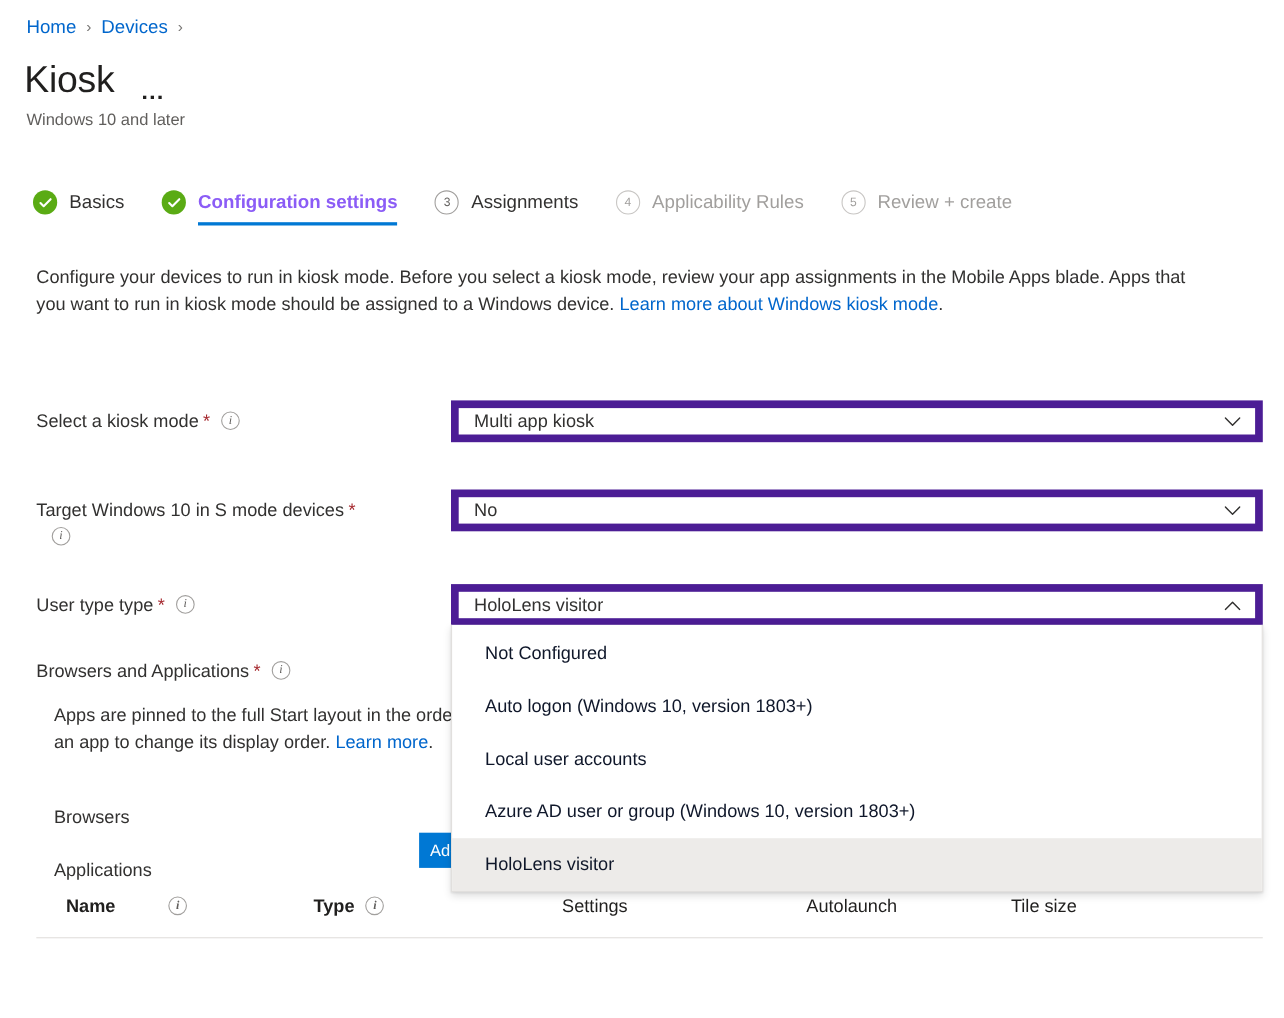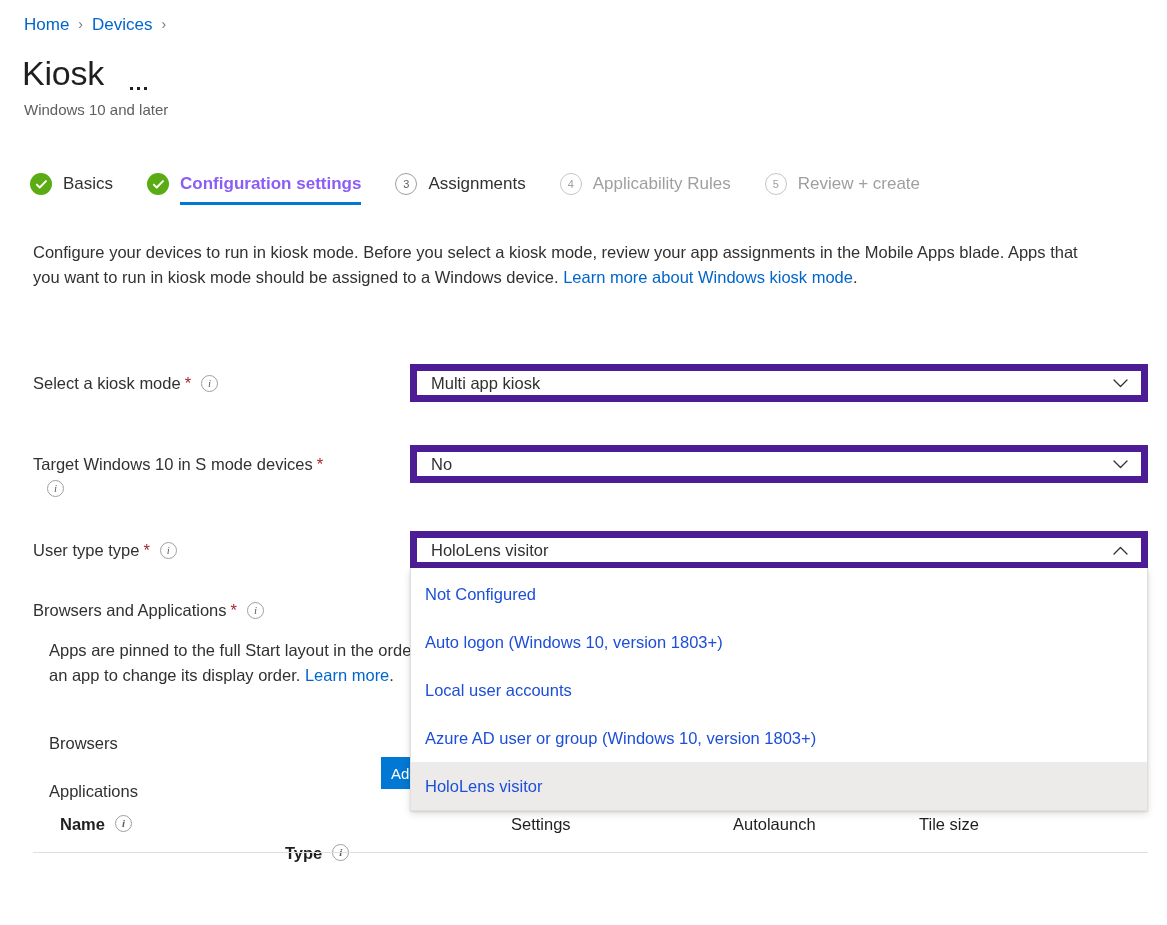--- a/index.html
+++ b/index.html
@@ -285,23 +285,23 @@
     border-top: none;
     box-shadow: 0 3.2px 7.2px rgba(0,0,0,0.13), 0 0.6px 1.8px rgba(0,0,0,0.11);
     box-sizing: border-box;
     z-index: 40;
     padding-top: 2px;
   }
   .option {
     height: 48px;
     display: flex;
     align-items: center;
-    padding-left: 14px;
-    font-size: 16.5px;
-    color: #1d4ed8;
+    padding-left: 30px;
+    font-size: 16.5px;
+    color: #0f172a;
     cursor: pointer;
     white-space: nowrap;
   }
   .option.selected { background: #edebe9; }
 </style>
 </head>
 <body>
 
 <div class="breadcrumb">
   <span class="crumb-link">Home</span>
@@ -407,25 +407,25 @@
     <span>Apps are pinned to the full Start layout in the order they are added. Drag and drop an app to change its display order. </span><a>Learn more</a><span>.</span>
   </div>
 
   <div class="subrow-label" style="top:713px;">Browsers</div>
   <div class="subrow-label" style="top:761px;">Applications</div>
 
   <button class="add-btn">Add</button>
 </div>
 
 <div class="table-head">
-  <div class="th bold" style="left:27px;">
+  <div class="th bold" style="left:27px;gap:38px;">
     <span>Name</span>
     <span class="info-icon">i</span>
   </div>
-  <div class="th bold" style="left:252px;margin-top:29px;">
+  <div class="th bold" style="left:252px;">
     <span>Type</span>
     <span class="info-icon">i</span>
   </div>
   <div class="th" style="left:478px;">
     <span>Settings</span>
   </div>
   <div class="th" style="left:700px;">
     <span>Autolaunch</span>
   </div>
   <div class="th" style="left:886px;">

